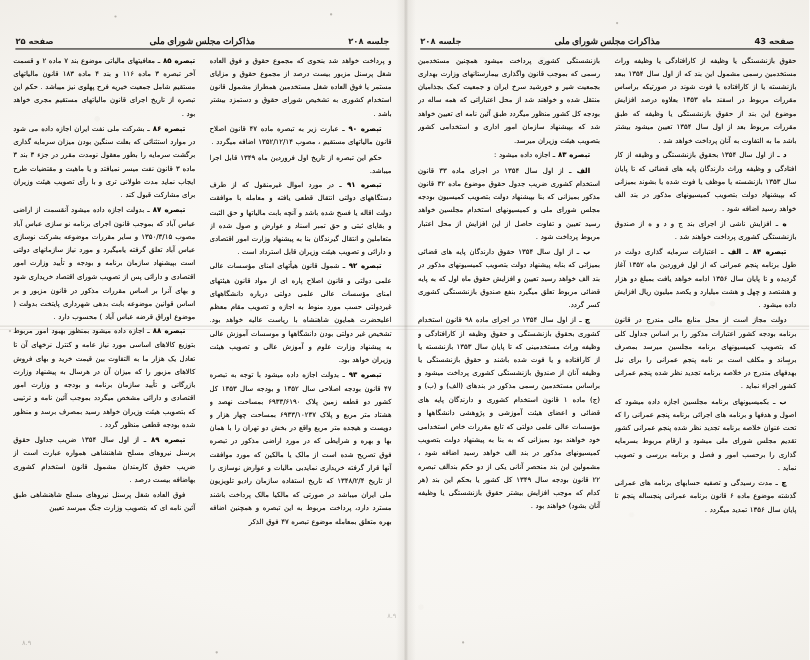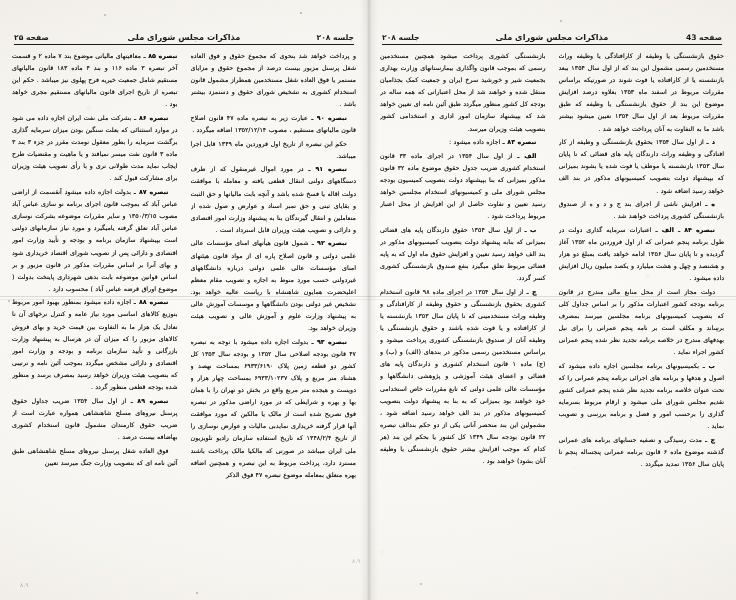--- a/index.html
+++ b/index.html
@@ -98,20 +98,21 @@
     border-bottom: 1.6px solid #1d1b18;
     padding-bottom: 2px;
     white-space: nowrap;
   }
   .runhead .rh-center {
     position: absolute;
     left: 0; right: 0;
     text-align: center;
     font-size: 8.2px;
     bottom: 2px;
+    font-family: Liberation Serif, serif;
   }
   .rh-side { position: relative; z-index: 2; text-align: center; }
 
   
   .cols {
     position: absolute;
     top: 50px;
     left: 12px;
     right: 12px;
     bottom: 10px;

